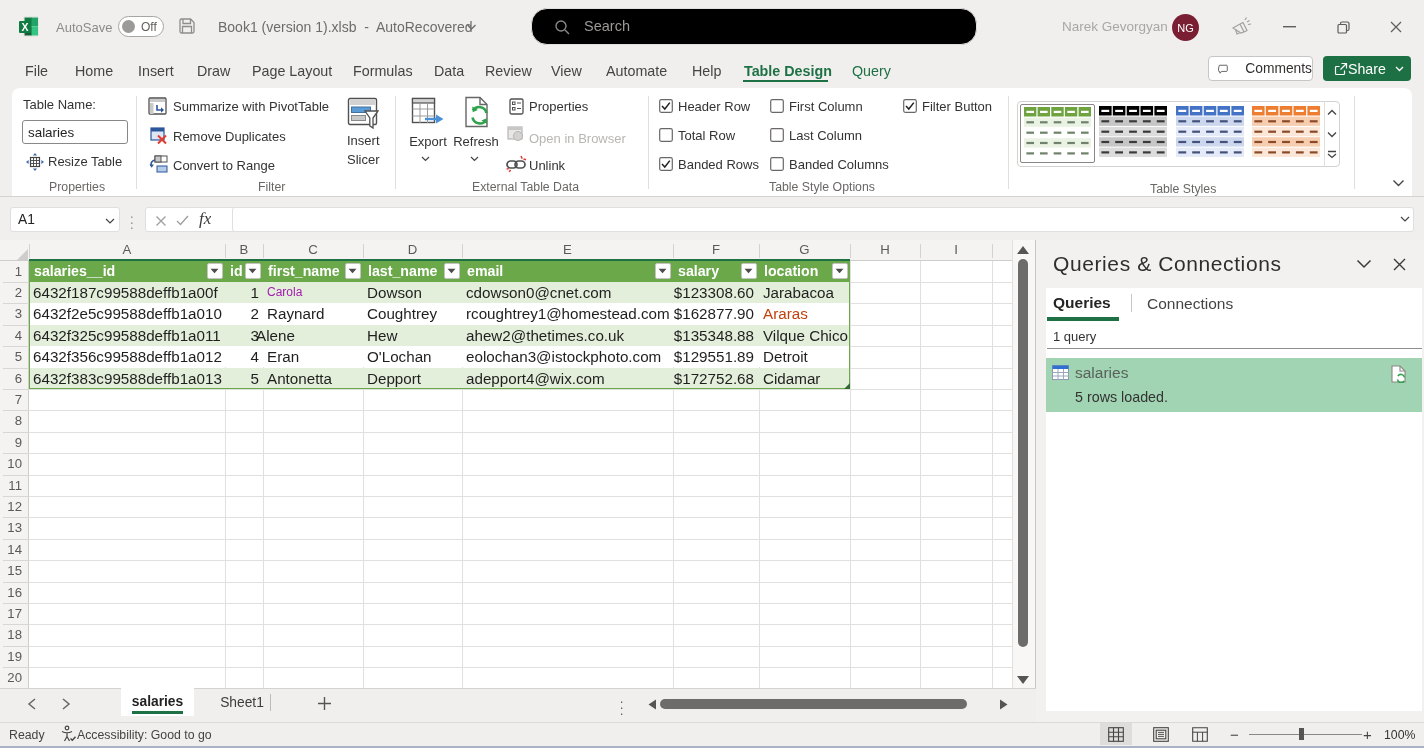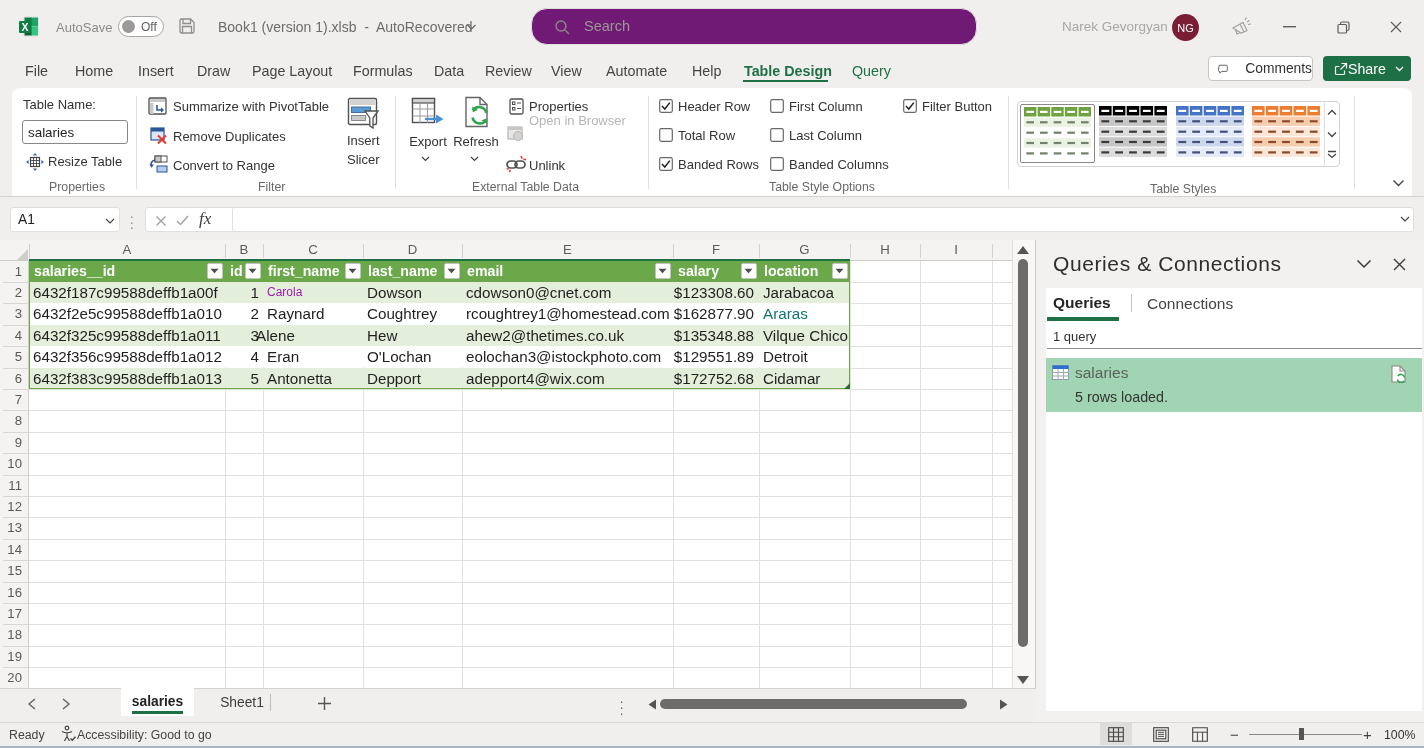--- a/index.html
+++ b/index.html
@@ -29,21 +29,21 @@
  <svg width="18" height="18" viewBox="0 0 18 18" fill="none" stroke="#8f8d8b" stroke-width="1.3">
   <path d="M2 3.5 a1.5 1.5 0 0 1 1.5 -1.5 h9 l3.5 3.5 v9 a1.5 1.5 0 0 1 -1.5 1.5 h-11 a1.5 1.5 0 0 1 -1.5 -1.5 z"></path>
   <path d="M5 2.2 v4.3 h7.5 v-4.3"></path>
   <path d="M4.5 16 v-6.5 h9 v6.5"></path>
  </svg>
 </div>
 <div class="abs" style="left:218px;top:19px;font-size:14px;color:#6e6c6a;">Book1 (version 1).xlsb &nbsp;-&nbsp; AutoRecovered</div>
 <svg class="abs" style="left:466px;top:23px;" width="11" height="8" viewBox="0 0 11 8" fill="none" stroke="#6e6c6a" stroke-width="1.3">
       <path d="M1.5 2 L5.5 6 L9.5 2"></path>
     </svg>
-<div class="abs" style="left:531px;top:8px;width:446px;height:37px;background:#701a75;border:1px solid #e1dfdd;border-radius:16px;">
+<div class="abs" style="left:531px;top:8px;width:446px;height:37px;background:#000000;border:1px solid #e1dfdd;border-radius:16px;">
  <svg class="abs" style="left:22px;top:10px;" width="17" height="17" viewBox="0 0 17 17" fill="none" stroke="#8a8886" stroke-width="1.4">
         <circle cx="7" cy="7" r="5"></circle>
         <path d="M11 11 L15 15"></path>
       </svg>
  <div class="abs" style="left:52px;top:9px;font-size:14.5px;color:#9b9997;">Search</div>
 </div>
 <div class="abs" style="left:1062px;top:19px;font-size:13.5px;color:#a9a7a5;">Narek Gevorgyan</div>
 <div class="abs flex" style="left:1172px;top:14px;width:27px;height:27px;border-radius:50%;background:#7a1f33;color:#fff;font-size:11px;justify-content:center;">NG</div>
 <div class="abs" style="left:1230px;top:16px;">
  <svg width="22" height="22" viewBox="0 0 22 22" fill="none" stroke="#a2a09e" stroke-width="1.2">
@@ -205,21 +205,21 @@
  </svg>
 </div>
 <div class="abs" style="left:529px;top:99px;font-size:13px;color:#333;">Properties</div>
 <div class="abs" style="left:507px;top:126px;">
  <svg width="17" height="16" viewBox="0 0 17 16">
   <rect x="1" y="1" width="14" height="12" fill="#e8e7e6" stroke="#b8b6b4" stroke-width="1.2"></rect>
   <rect x="1" y="1" width="14" height="3" fill="#c9c7c5"></rect>
   <circle cx="11" cy="10" r="4.5" fill="#d4d2d0" stroke="#b8b6b4"></circle>
  </svg>
 </div>
-<div class="abs" style="left:529px;top:113px;font-size:13px;color:#b8b6b4;">Open in Browser</div>
+<div class="abs" style="left:529px;top:131px;font-size:13px;color:#b8b6b4;">Open in Browser</div>
 <div class="abs" style="left:506px;top:155px;">
  <svg width="21" height="18" viewBox="0 0 21 18" fill="none">
   <rect x="1" y="6" width="10" height="7" rx="3.5" stroke="#505050" stroke-width="1.7"></rect>
   <rect x="9" y="6" width="10" height="7" rx="3.5" stroke="#505050" stroke-width="1.7"></rect>
   <path d="M15 1 l1.2 2.6 M17.5 4 l2.6 0.8" stroke="#e03c31" stroke-width="1.5"></path>
   <path d="M4.5 14.8 l-1.2 2.2 M2.8 13.5 l-2.2 0.6" stroke="#e03c31" stroke-width="1.5"></path>
  </svg>
 </div>
 <div class="abs" style="left:529px;top:157.5px;font-size:13px;color:#333;">Unlink</div>
 <div class="abs" style="left:472px;top:180px;font-size:12.3px;color:#6a6867;">External Table Data</div>
@@ -588,21 +588,21 @@
 <div class="abs" style="left:466px;top:281.9px;height:21.4px;line-height:21.9px;font-size:15.2px;color:#1f1f1f;white-space:nowrap;">cdowson0@cnet.com</div>
 <div class="abs" style="left:0px;top:281.9px;width:754px;height:21.4px;line-height:21.9px;font-size:15.2px;color:#1f1f1f;text-align:right;">$123308.60</div>
 <div class="abs" style="left:763px;top:281.9px;height:21.4px;line-height:21.9px;font-size:15.2px;color:#1f1f1f;white-space:nowrap;">Jarabacoa</div>
 <div class="abs" style="left:29px;top:303.3px;width:821px;height:21.4px;background:#ffffff;"></div>
 <div class="abs" style="left:33px;top:303.3px;height:21.4px;line-height:21.9px;font-size:15.2px;color:#1f1f1f;white-space:nowrap;">6432f2e5c99588deffb1a010</div>
 <div class="abs" style="left:0px;top:303.3px;width:259px;height:21.4px;line-height:21.9px;font-size:15.2px;color:#1f1f1f;text-align:right;">2</div>
 <div class="abs" style="left:267px;top:303.3px;height:21.4px;line-height:21.9px;font-size:15.2px;color:#1f1f1f;white-space:nowrap;">Raynard</div>
 <div class="abs" style="left:367px;top:303.3px;height:21.4px;line-height:21.9px;font-size:15.2px;color:#1f1f1f;white-space:nowrap;">Coughtrey</div>
 <div class="abs" style="left:466px;top:303.3px;height:21.4px;line-height:21.9px;font-size:15.2px;color:#1f1f1f;white-space:nowrap;">rcoughtrey1@homestead.com</div>
 <div class="abs" style="left:0px;top:303.3px;width:754px;height:21.4px;line-height:21.9px;font-size:15.2px;color:#1f1f1f;text-align:right;">$162877.90</div>
-<div class="abs" style="left:763px;top:303.3px;height:17px;line-height:21.9px;font-size:15.2px;color:#0f766e;white-space:nowrap;">Araras</div>
+<div class="abs" style="left:763px;top:303.3px;height:17px;line-height:21.9px;font-size:15.2px;color:#c2410c;white-space:nowrap;">Araras</div>
 <div class="abs" style="left:29px;top:324.7px;width:821px;height:21.4px;background:#e3efdb;"></div>
 <div class="abs" style="left:33px;top:324.7px;height:21.4px;line-height:21.9px;font-size:15.2px;color:#1f1f1f;white-space:nowrap;">6432f325c99588deffb1a011</div>
 <div class="abs" style="left:0px;top:324.7px;width:259px;height:21.4px;line-height:21.9px;font-size:15.2px;color:#1f1f1f;text-align:right;">3</div>
 <div class="abs" style="left:256px;top:324.7px;height:21.4px;line-height:21.9px;font-size:15.2px;color:#1f1f1f;white-space:nowrap;">Alene</div>
 <div class="abs" style="left:367px;top:324.7px;height:21.4px;line-height:21.9px;font-size:15.2px;color:#1f1f1f;white-space:nowrap;">Hew</div>
 <div class="abs" style="left:466px;top:324.7px;height:21.4px;line-height:21.9px;font-size:15.2px;color:#1f1f1f;white-space:nowrap;">ahew2@thetimes.co.uk</div>
 <div class="abs" style="left:0px;top:324.7px;width:754px;height:21.4px;line-height:21.9px;font-size:15.2px;color:#1f1f1f;text-align:right;">$135348.88</div>
 <div class="abs" style="left:763px;top:324.7px;height:21.4px;line-height:21.9px;font-size:15.2px;color:#1f1f1f;white-space:nowrap;">Vilque Chico</div>
 <div class="abs" style="left:29px;top:346.1px;width:821px;height:21.4px;background:#ffffff;"></div>
 <div class="abs" style="left:33px;top:346.1px;height:21.4px;line-height:21.9px;font-size:15.2px;color:#1f1f1f;white-space:nowrap;">6432f356c99588deffb1a012</div>

